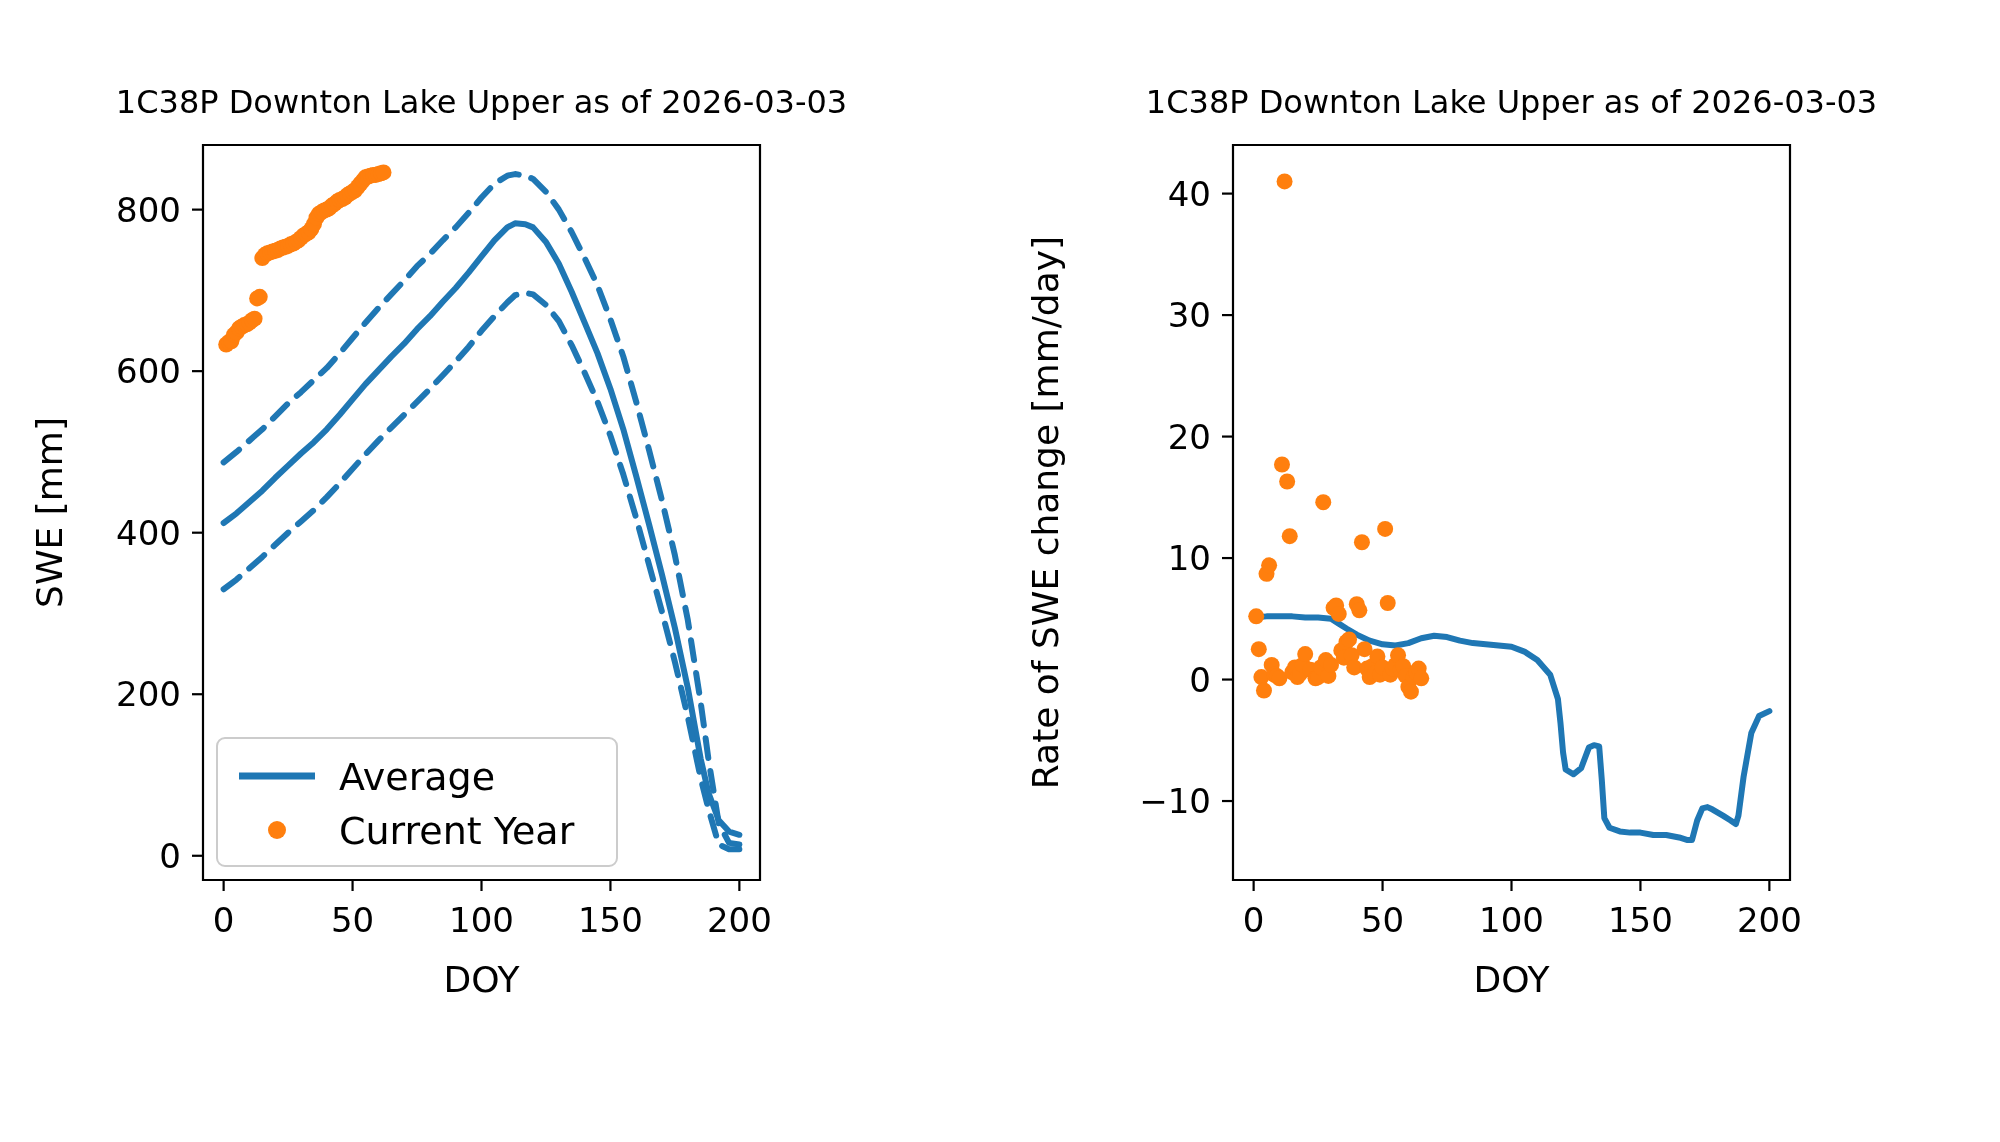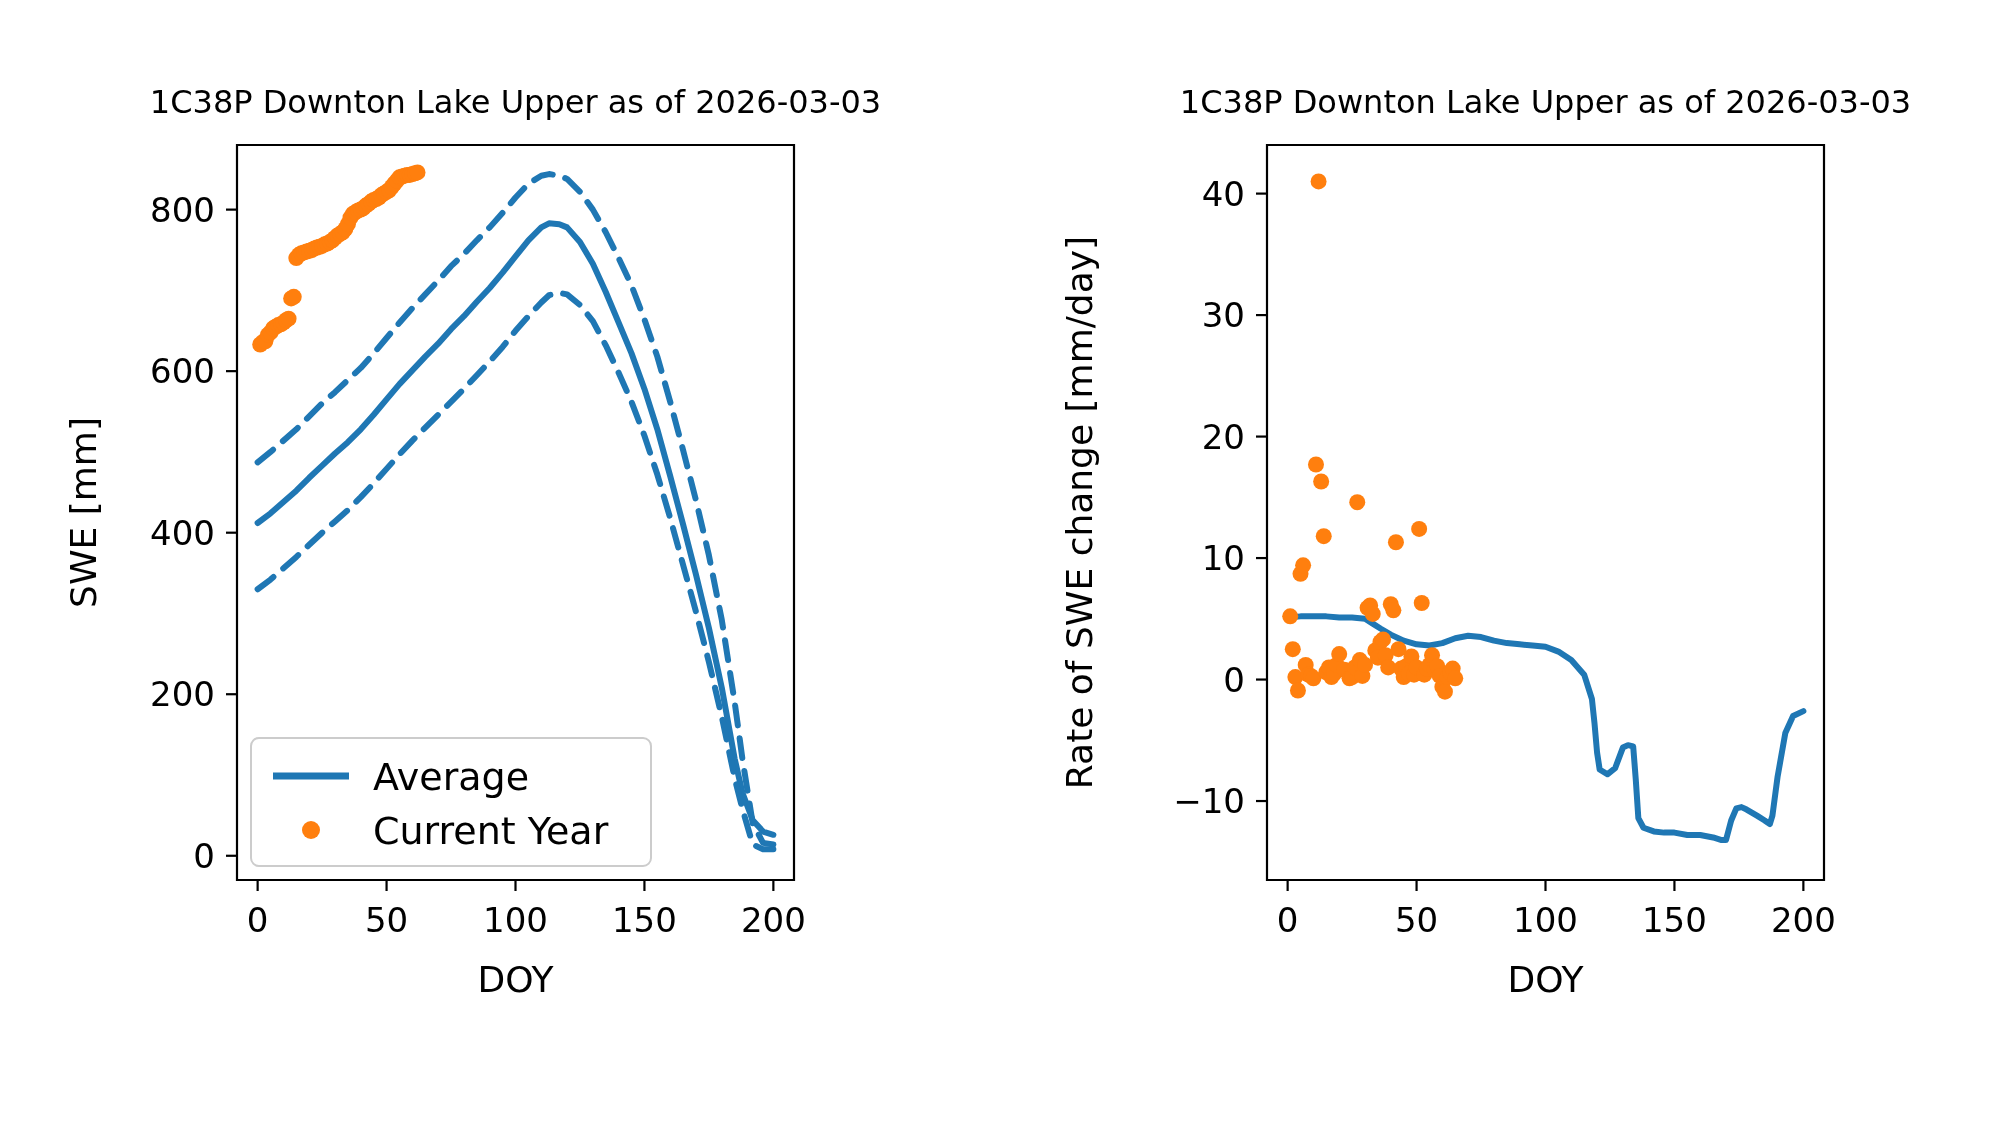--- a/index.html
+++ b/index.html
@@ -16,21 +16,20 @@
   #figure {
     position: relative;
     width: 2000px;
     height: 1142px;
     background: #ffffff;
   }
   .panel {
     position: absolute;
     top: 0;
     height: 1142px;
-    padding-left: 34px;
   }
   #panel-left  { left: 0px;    width: 1000px; }
   #panel-right { left: 1000px; width: 1000px; }
   svg.plot {
     display: block;
     width: 1000px;
     height: 1142px;
   }
   .axis-line {
     stroke: #000000;

